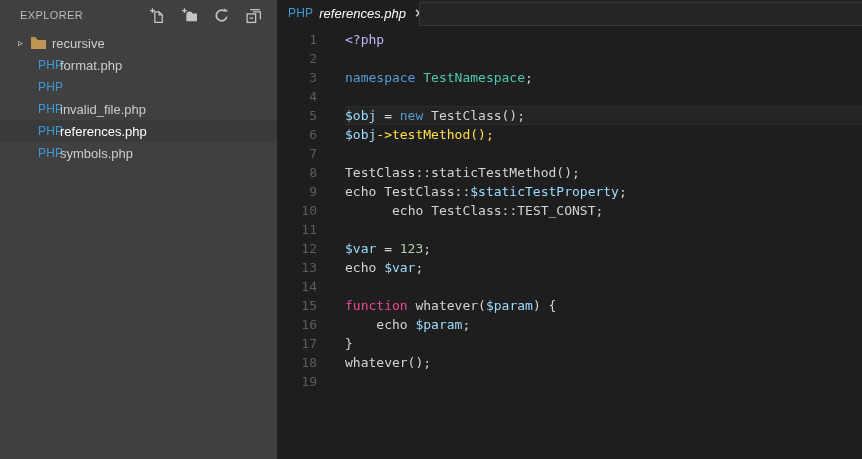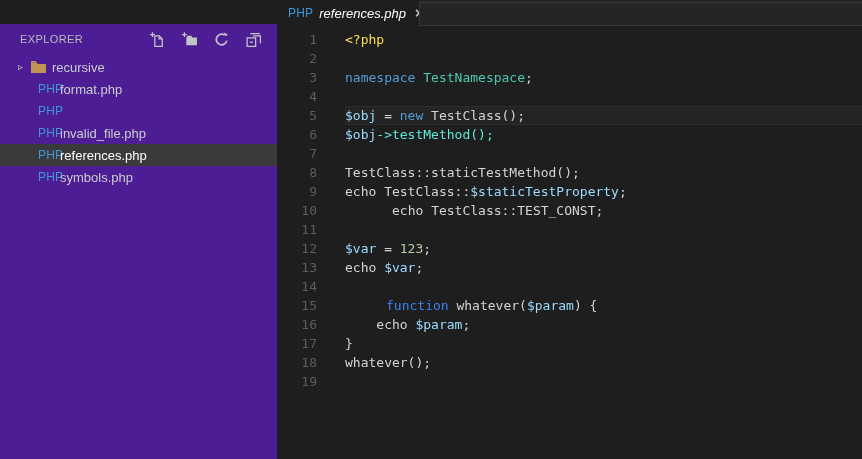--- a/index.html
+++ b/index.html
@@ -5,21 +5,21 @@
   * { margin:0; padding:0; box-sizing:content-box; }
   html,body { width:862px; height:459px; overflow:hidden; }
   body {
     background:#1e1e1e;
     font-family:"Liberation Sans", sans-serif;
     -webkit-font-smoothing:antialiased;
   }
   .app { display:flex; width:862px; height:459px; }
 
   
-  .sidebar { width:277px; min-width:277px; background:#4c1d95; color:#cccccc;margin-top:24px; }
+  .sidebar { width:277px; min-width:277px; background:#404040; color:#cccccc; }
   .sb-header { height:30px; display:flex; align-items:center; padding-left:20px; padding-right:15px; }
   .sb-title { flex:1; font-size:11px; color:#bbbbbb; letter-spacing:.4px; }
   .sb-actions { display:flex; gap:15px; align-items:center; }
   .sb-actions button { background:none; border:none; width:17px; height:17px; padding:0; cursor:pointer; }
   .sb-actions svg { display:block; }
 
   .tree { padding-top:2px; }
   .row { height:22px; display:flex; align-items:center; font-size:13px; cursor:pointer; }
   .row.folder { padding-left:18px; }
   .chevron { width:12px; color:#cccccc; font-size:10px; line-height:22px; }
@@ -150,41 +150,41 @@
       <div class="tab">
         <span class="php-badge">PHP</span>
         <span class="tab-label">references.php</span>
         <span class="tab-close">×</span>
       </div>
       <div class="tabbar-rest"></div>
     </div>
     <div class="code-area" id="code-area">
         <div class="line">
           <span class="ln">1</span>
-          <span class="code"><span style="color: #fde047;">&lt;?php</span></span>
+          <span class="code"><span style="color: #c4b5fd;">&lt;?php</span></span>
         </div>
         <div class="line">
           <span class="ln">2</span>
           <span class="code"></span>
         </div>
         <div class="line">
           <span class="ln">3</span>
           <span class="code"><span style="color: rgb(86, 156, 214);">namespace </span><span style="color: rgb(78, 201, 176); text-align: right;">TestNamespace</span><span style="color: rgb(212, 212, 212);">;</span></span>
         </div>
         <div class="line">
           <span class="ln">4</span>
           <span class="code"></span>
         </div>
         <div class="line">
           <span class="ln">5</span>
           <span class="code hl"><span style="color: rgb(156, 220, 254);">$obj</span><span style="color: rgb(212, 212, 212);"> = </span><span style="color: rgb(86, 156, 214);">new</span><span style="color: rgb(212, 212, 212);"> TestClass();</span></span>
         </div>
         <div class="line">
           <span class="ln">6</span>
-          <span class="code"><span style="color: rgb(156, 220, 254);">$obj</span><span style="color: #5eead4;">-&gt;testMethod();</span></span>
+          <span class="code"><span style="color: rgb(156, 220, 254);">$obj</span><span style="color: #fde047;">-&gt;testMethod();</span></span>
         </div>
         <div class="line">
           <span class="ln">7</span>
         </div>
         <div class="line">
           <span class="ln">8</span>
           <span class="code"><span style="color: rgb(212, 212, 212);">TestClass::staticTestMethod();</span></span>
         </div>
         <div class="line">
           <span class="ln">9</span>
@@ -205,21 +205,21 @@
         <div class="line">
           <span class="ln">13</span>
           <span class="code"><span style="color: rgb(212, 212, 212);">echo </span><span style="color: rgb(156, 220, 254);">$var</span><span style="color: rgb(212, 212, 212);">;</span></span>
         </div>
         <div class="line">
           <span class="ln">14</span>
           <span class="code"></span>
         </div>
         <div class="line">
           <span class="ln">15</span>
-          <span class="code"><span style="color: #3b82f6; margin-left: 41px;">function</span><span style="color: rgb(212, 212, 212);"> whatever(</span><span style="color: rgb(156, 220, 254);">$param</span><span style="color: rgb(212, 212, 212);">) {</span></span>
+          <span class="code"><span style="color: #ec4899;">function</span><span style="color: rgb(212, 212, 212);"> whatever(</span><span style="color: rgb(156, 220, 254);">$param</span><span style="color: rgb(212, 212, 212);">) {</span></span>
         </div>
         <div class="line">
           <span class="ln">16</span>
           <span class="code"><span style="color: rgb(212, 212, 212);">    echo </span><span style="color: rgb(156, 220, 254);">$param</span><span style="color: rgb(212, 212, 212);">;</span></span>
         </div>
         <div class="line">
           <span class="ln">17</span>
           <span class="code"><span style="color: rgb(212, 212, 212);">}</span></span>
         </div>
         <div class="line">

